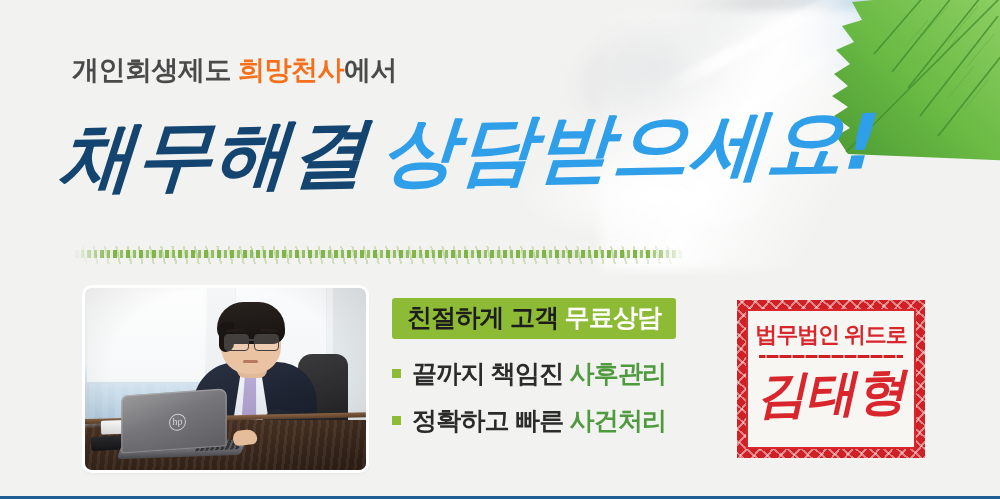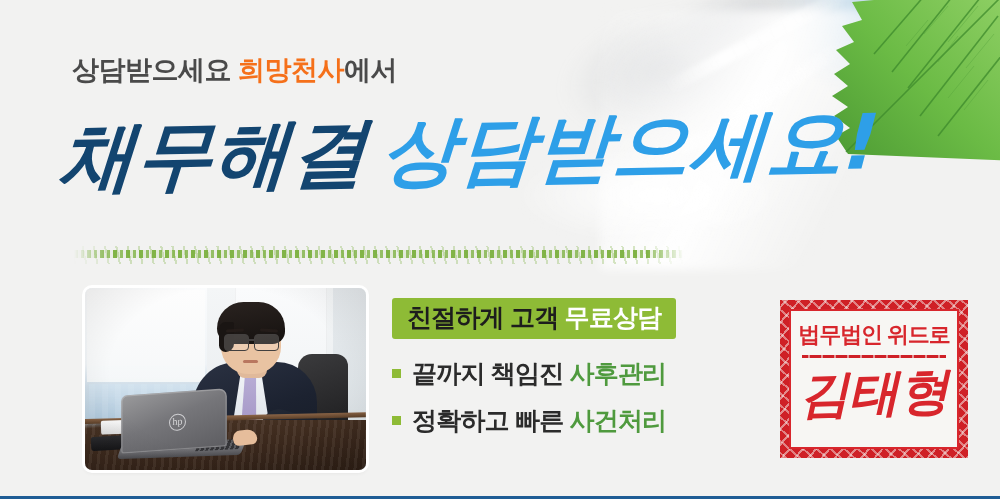--- a/index.html
+++ b/index.html
@@ -476,21 +476,21 @@
     font-weight: 700;
     letter-spacing: -0.8px;
     color: #2b2b2b;
     line-height: 1;
   }
   .feature-row .text .g { color: #4f9a3e; }
 
   
   .stamp {
     position: absolute;
-    left: 780px;
+    left: 737px;
     top: 300px;
     width: 188px;
     height: 158px;
     box-sizing: border-box;
     background: #f7f6f3;
   }
   .stamp .frame-outer {
     position: absolute; inset: 0;
     border: 9px solid #cf2026;
     box-sizing: border-box;
@@ -578,21 +578,21 @@
         <path d="M176 6 L104 96"></path>
         <path d="M150 4 L86 78"></path>
       </g>
       <g stroke="#4f9c38" stroke-width="0.8" fill="none" opacity="0.45">
         <path d="M190 30 L160 66 M170 60 L150 86 M206 58 L178 92 M186 90 L160 122 M200 104 L176 134 M160 30 L136 58 M140 44 L118 70"></path>
       </g>
     </svg>
   </div>
 
   <div class="eyebrow">
-    <span>상담받으세요 </span><span class="hl">희망천사</span><span>에서</span>
+    <span>개인회생제도 </span><span class="hl">희망천사</span><span>에서</span>
   </div>
 
   <div class="headline">
     <span class="dark">채무해결</span><span class="bright">상담받으세요!</span>
   </div>
 
   <div class="divider">
     <div class="speck"></div>
     <div class="band"></div>
   </div>

